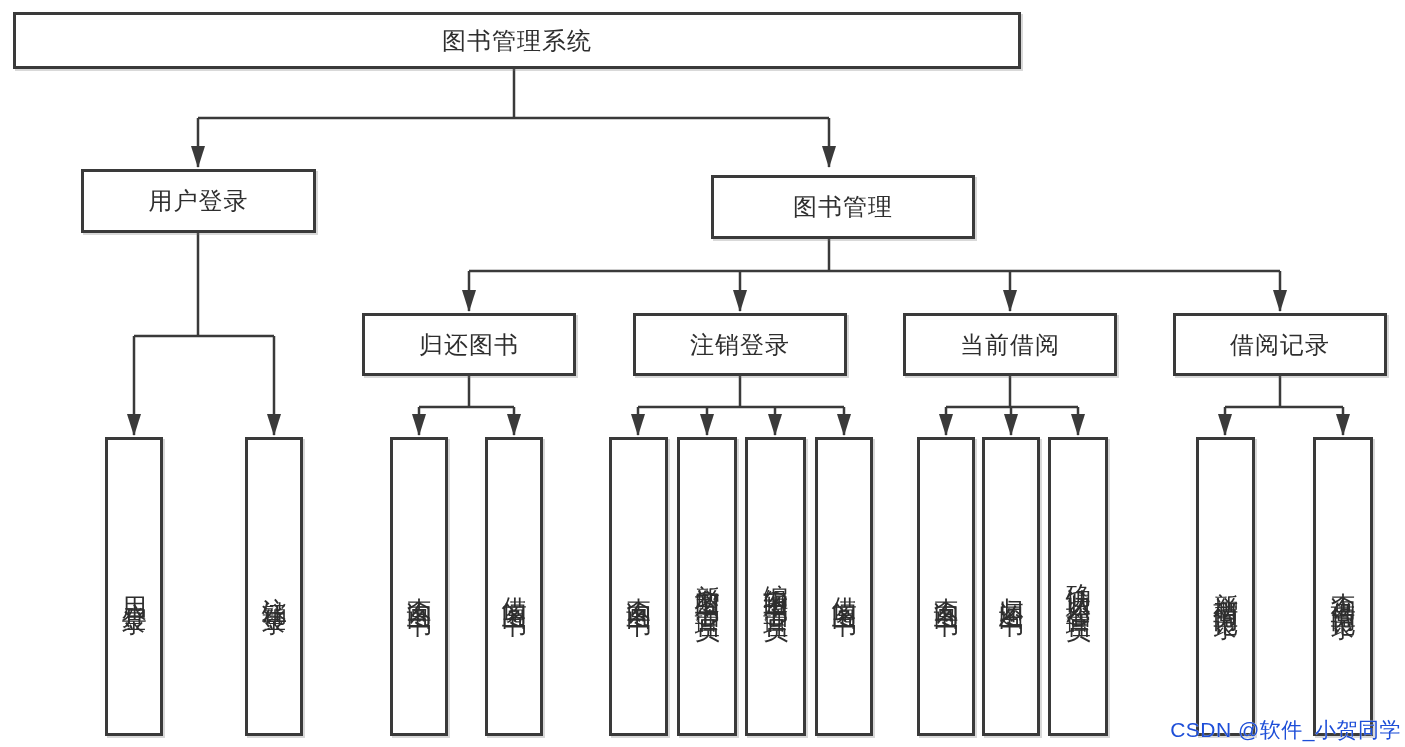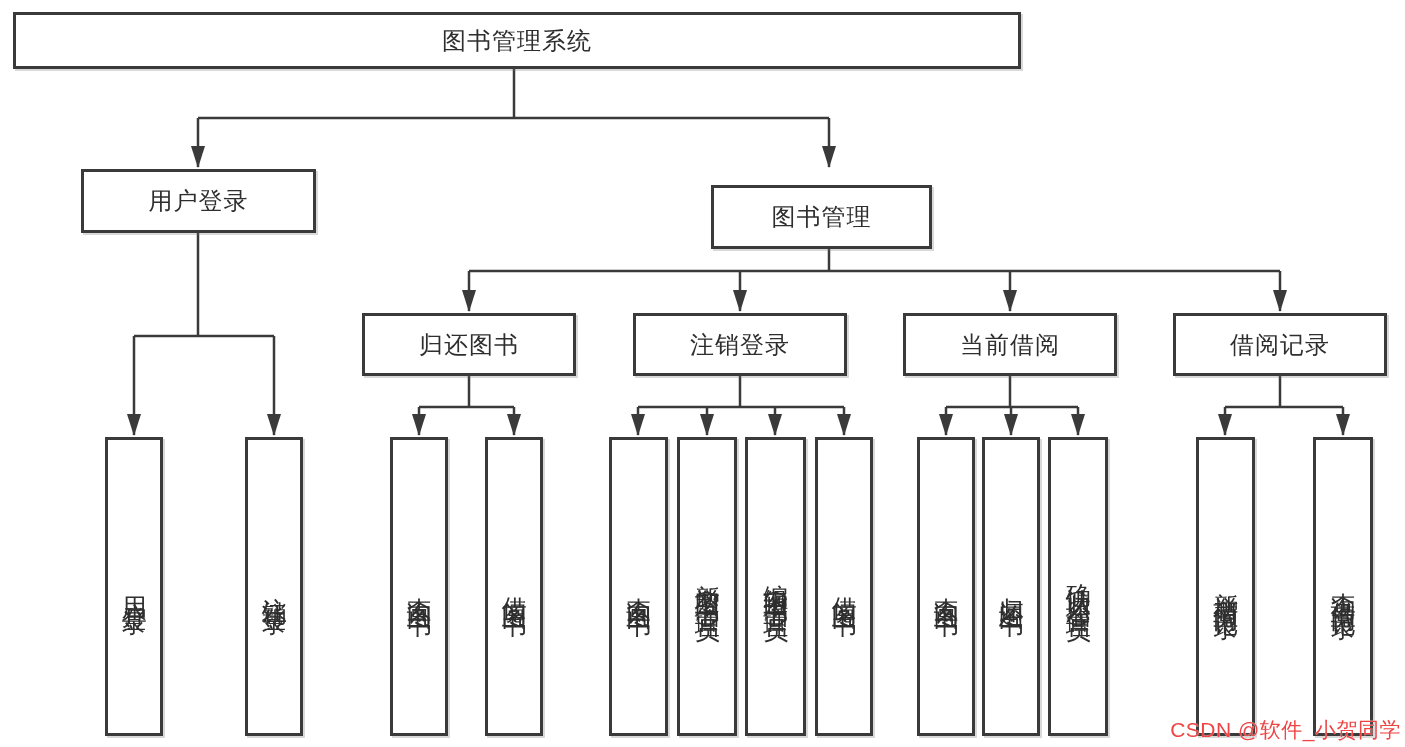--- a/index.html
+++ b/index.html
@@ -15,21 +15,21 @@
     display:flex;align-items:center;justify-content:center;z-index:1;
     color:#2e2e2e;box-shadow:2px 2px 0 rgba(120,120,120,0.28);
   }
   .box.h{font-size:24px;letter-spacing:1px;white-space:nowrap;}
   .box.v span.vlbl{
     writing-mode:vertical-rl;text-orientation:mixed;
     font-size:25px;letter-spacing:5px;line-height:1.1;
   }
   .watermark{
     position:absolute;right:4px;bottom:3px;z-index:3;
-    font-size:21px;color:#ef4444;letter-spacing:0.5px;white-space:nowrap;
+    font-size:21px;color:#1d4ed8;letter-spacing:0.5px;white-space:nowrap;
     text-shadow:0 0 1px #ffffff;
   }
 </style>
 </head>
 <body>
 
 <div class="canvas">
 
   <svg class="connectors" width="1405" height="747" viewBox="0 0 1405 747">
     <defs>
@@ -79,21 +79,21 @@
     <path class="ln ar" d="M1343 407 V435"></path>
   </svg>
 
   <div class="box h" style="left:13px;top:12px;width:1008px;height:57px">
     <span>图书管理系统</span>
   </div>
 
   <div class="box h" style="left:81px;top:169px;width:235px;height:64px">
     <span>用户登录</span>
   </div>
-  <div class="box h" style="left:711px;top:185px;width:221px;height:64px">
+  <div class="box h" style="left:711px;top:175px;width:264px;height:64px">
     <span>图书管理</span>
   </div>
 
   <div class="box h" style="left:362px;top:313px;width:214px;height:63px">
     <span>归还图书</span>
   </div>
   <div class="box h" style="left:633px;top:313px;width:214px;height:63px">
     <span>注销登录</span>
   </div>
   <div class="box h" style="left:903px;top:313px;width:214px;height:63px">

